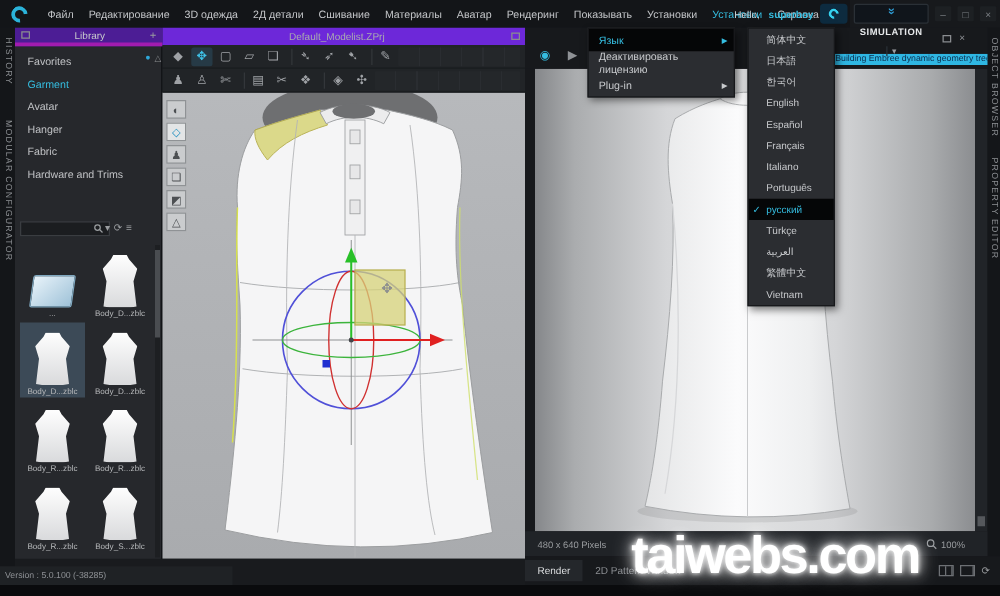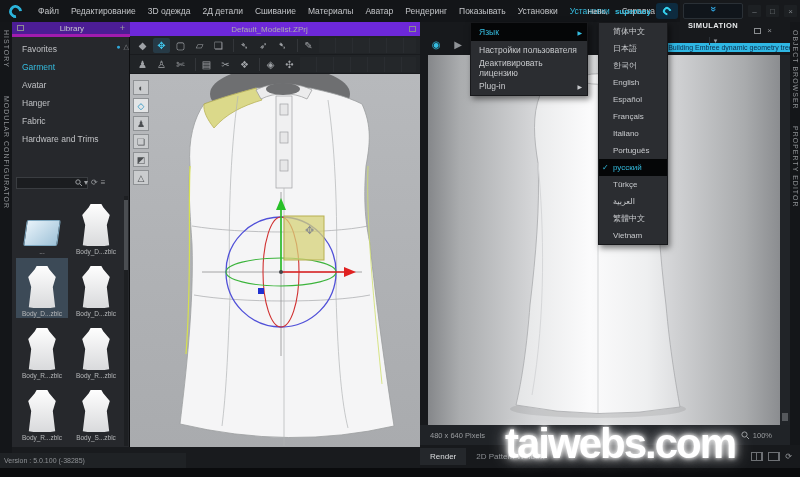--- a/index.html
+++ b/index.html
@@ -384,23 +384,20 @@
     <span id="version-text">Version : 5.0.100 (-38285)</span>
   </div>
   <div id="black-strip" class="abs"></div>
 
   <div id="settings-menu" class="abs">
     <div class="dd-item highlight">
       <span>Язык</span>
       <span class="dd-arrow">▶</span>
     </div>
     <div class="dd-item">
-      <span>Настройки пользователя</span>
-    </div>
-    <div class="dd-item">
       <span>Деактивировать лицензию</span>
     </div>
     <div class="dd-item">
       <span>Plug-in</span>
       <span class="dd-arrow">▶</span>
     </div>
   </div>
 
   <div id="language-menu" class="abs">
     <div class="lang-item">

